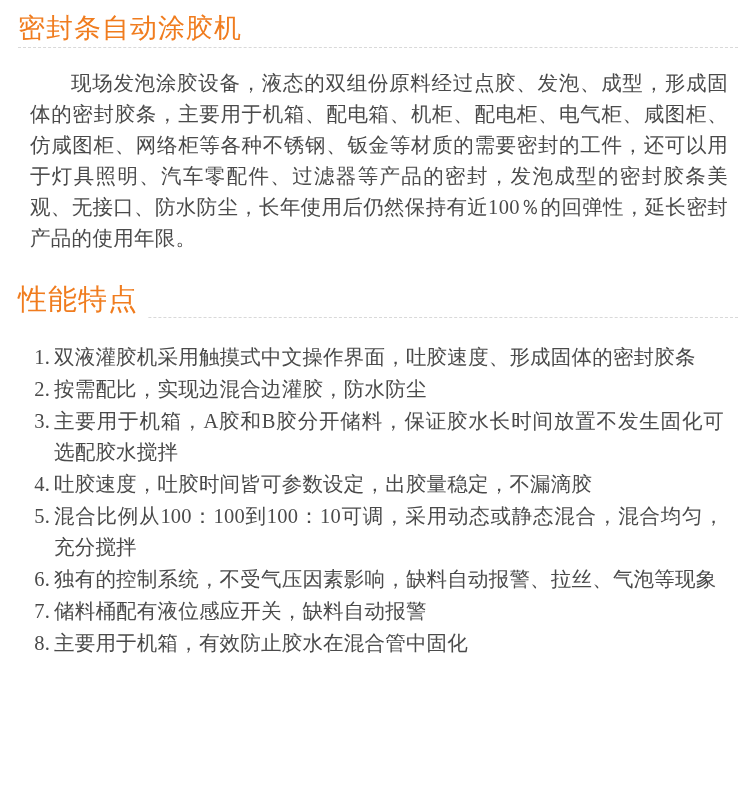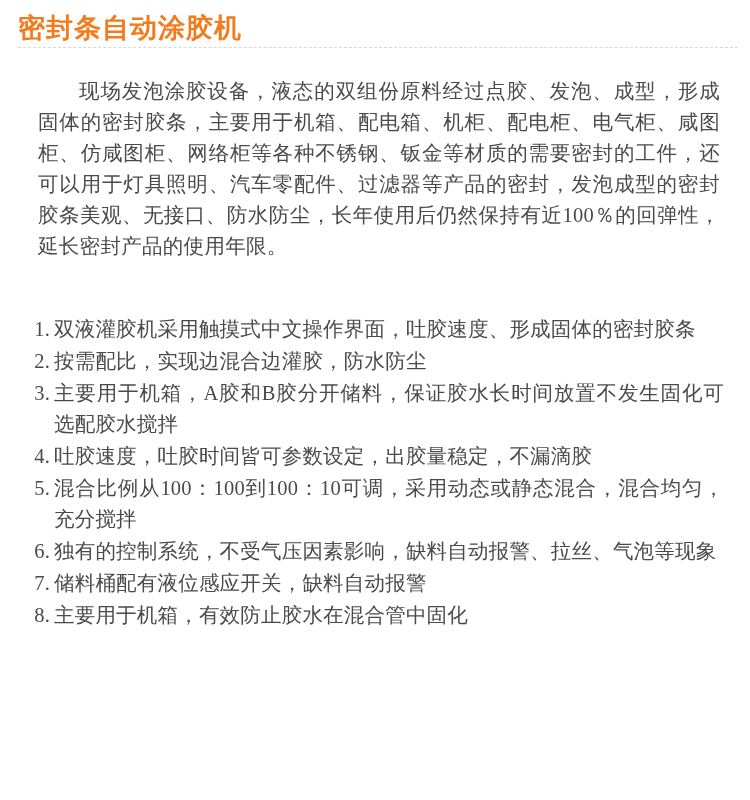--- a/index.html
+++ b/index.html
@@ -25,21 +25,21 @@
   
   .section-head {
     position: relative;
     margin: 0;
     padding: 0 18px;
     height: 44px;
   }
   .section-head .title {
     display: inline-block;
     font-family: "DejaVu Serif", "Liberation Serif", serif;
-    font-weight: bold;
+    font-weight: normal;
     color: #f07c1e;
     letter-spacing: 1px;
     position: relative;
     z-index: 2;
     background: #ffffff;
     padding-right: 10px;
   }
   .section-head.first .title { font-size: 27px; }
   .section-head.second .title { font-size: 29px; }
   .section-head .rule {
@@ -49,21 +49,21 @@
     bottom: 6px;
     border-top: 1px dashed #d9d9d9;
     z-index: 1;
   }
 
   
   .body-block {
     padding: 0 22px 0 30px;
   }
   .body-block p {
-    margin: 8px;
+    margin: 0;
     font-size: 20.5px;
     line-height: 31px;
     text-align: justify;
     text-justify: inter-ideograph;
     color: #4a4a4a;
     letter-spacing: 0.3px;
   }
   .body-block p.indent {
     text-indent: 2em;
   }
@@ -114,20 +114,24 @@
   </div>
 
   <div class="gap-1"></div>
 
   <div class="body-block">
     <p class="indent">现场发泡涂胶设备，液态的双组份原料经过点胶、发泡、成型，形成固体的密封胶条，主要用于机箱、配电箱、机柜、配电柜、电气柜、咸图柜、仿咸图柜、网络柜等各种不锈钢、钣金等材质的需要密封的工件，还可以用于灯具照明、汽车零配件、过滤器等产品的密封，发泡成型的密封胶条美观、无接口、防水防尘，长年使用后仍然保持有近100％的回弹性，延长密封产品的使用年限。</p>
   </div>
 
   <div class="gap-2"></div>
 
+  <div class="section-head second">
+    <span class="title">性能特点</span>
+    <div class="rule"></div>
+  </div>
 
   <div class="gap-3"></div>
 
   <ol class="feature-list">
     <li>双液灌胶机采用触摸式中文操作界面，吐胶速度、形成固体的密封胶条</li>
     <li>按需配比，实现边混合边灌胶，防水防尘</li>
     <li>主要用于机箱，A胶和B胶分开储料，保证胶水长时间放置不发生固化可选配胶水搅拌</li>
     <li>吐胶速度，吐胶时间皆可参数设定，出胶量稳定，不漏滴胶</li>
     <li>混合比例从100：100到100：10可调，采用动态或静态混合，混合均匀，充分搅拌</li>
     <li>独有的控制系统，不受气压因素影响，缺料自动报警、拉丝、气泡等现象</li>

